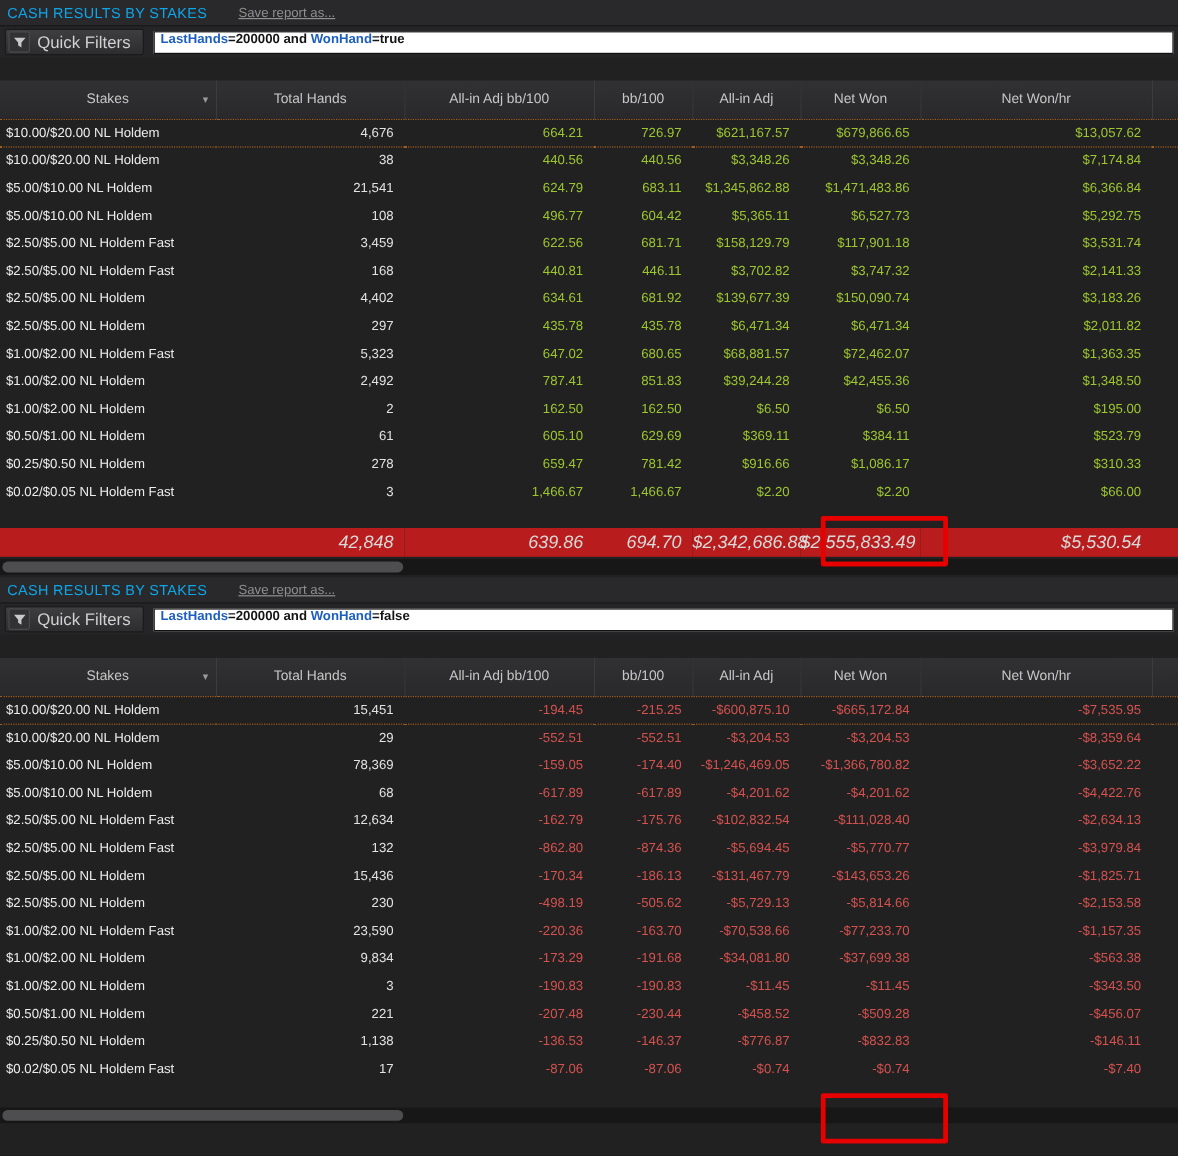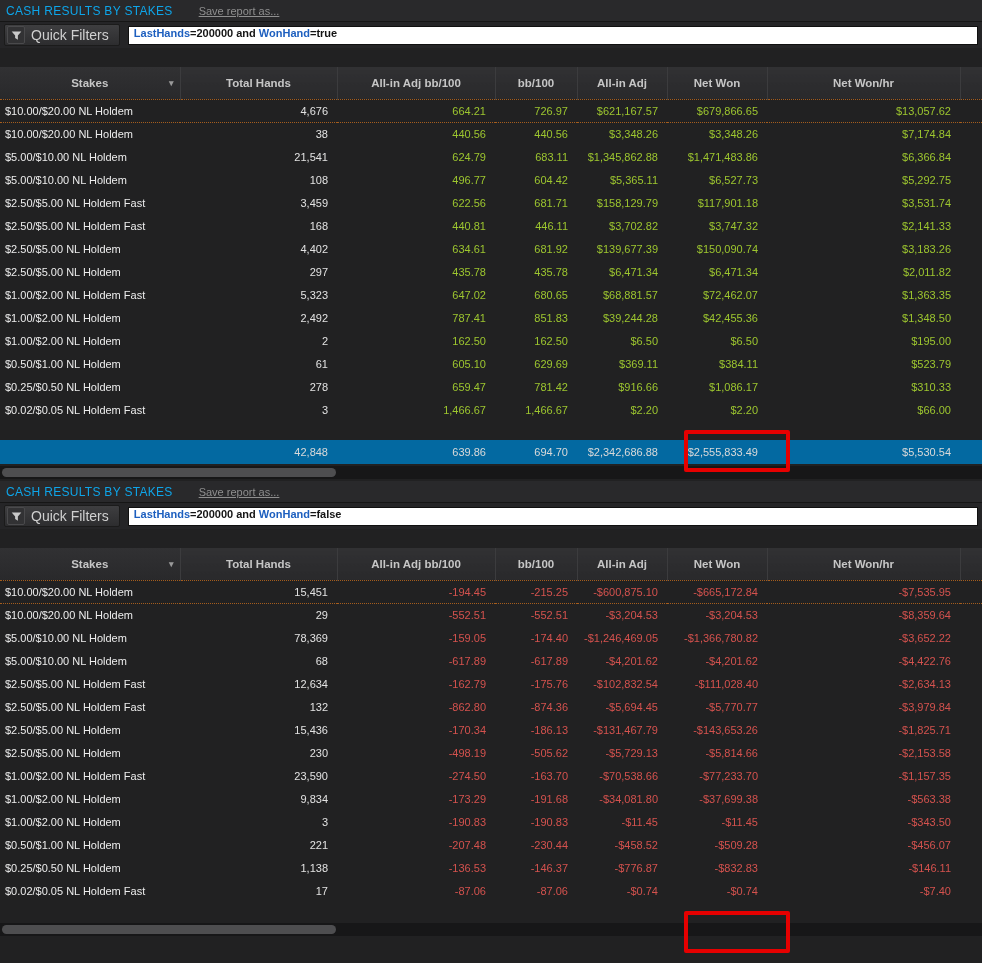--- a/index.html
+++ b/index.html
@@ -41,36 +41,36 @@
   .filter-field .kw { color:#1d5fbf; }
   .filter-field .plain { color:#141414; }
 
   table.results { width:982px; border-collapse:collapse; table-layout:fixed; margin-top:19px; }
   col.w-stakes{width:180px} col.w-hands{width:157px} col.w-aiadjbb{width:158px}
   col.w-bb{width:82px} col.w-aiadj{width:90px} col.w-net{width:100px}
   col.w-hr{width:193px} col.w-sp{width:22px}
 
   .head-row th {
     height:32px; background:linear-gradient(#313133,#29292b); color:#c6c6c6;
-    font-size:11.5px; font-weight:bold; text-align:center;
+    font-size:11.5px; font-weight:normal; text-align:center;
     border-left:1px solid #3c3c3e; border-bottom:1px dotted #a55d1d; position:relative;
     overflow:hidden; white-space:nowrap;
   }
   .head-row th:first-child { border-left:none; }
   .dd-arrow { position:absolute; right:6px; top:50%; transform:translateY(-50%); color:#9a9a9a; font-size:9px; cursor:pointer; }
 
   .data-row td { height:23px; font-size:11px; }
   .c-stakes { color:#ececec; text-align:left; padding-left:5px; white-space:nowrap; overflow:hidden; }
   .c-num { text-align:right; padding-right:9px; color:#e2e2e2; white-space:nowrap; }
   td.positive { color:#9dc62f; }
   td.negative { color:#d4524e; }
   .first-row td { border-bottom:1px dotted #a55d1d; }
 
   .spacer-row td { height:19px; }
-  .totals-row td { height:24px; font-size:11px; color:#d9d9d9; background:#0369a1; }
+  .totals-row td { height:24px; font-size:15px; color:#d9d9d9; background:#b91c1c;font-style:italic; }
 
   .hscroll { position:relative; height:13px; background:#171718; margin-top:2px; }
   .hthumb { position:absolute; left:2px; top:2px; width:334px; height:9px; background:#4e4e50; border-radius:5px; cursor:pointer; }
 
   .highlight-box {
     position:absolute; left:684px; top:430px; width:106px; height:42px;
     border:4px solid #e60000; border-radius:2px; pointer-events:none;
   }
 </style>
 </head>
@@ -407,21 +407,21 @@
           <td class="c-num negative">-498.19</td>
           <td class="c-num negative">-505.62</td>
           <td class="c-num negative">-$5,729.13</td>
           <td class="c-num negative">-$5,814.66</td>
           <td class="c-num negative">-$2,153.58</td>
           <td></td>
         </tr>
         <tr class="data-row">
           <td class="c-stakes">$1.00/$2.00 NL Holdem Fast</td>
           <td class="c-num">23,590</td>
-          <td class="c-num negative">-274.50</td>
+          <td class="c-num negative">-220.36</td>
           <td class="c-num negative">-163.70</td>
           <td class="c-num negative">-$70,538.66</td>
           <td class="c-num negative">-$77,233.70</td>
           <td class="c-num negative">-$1,157.35</td>
           <td></td>
         </tr>
         <tr class="data-row">
           <td class="c-stakes">$1.00/$2.00 NL Holdem</td>
           <td class="c-num">9,834</td>
           <td class="c-num negative">-173.29</td>

